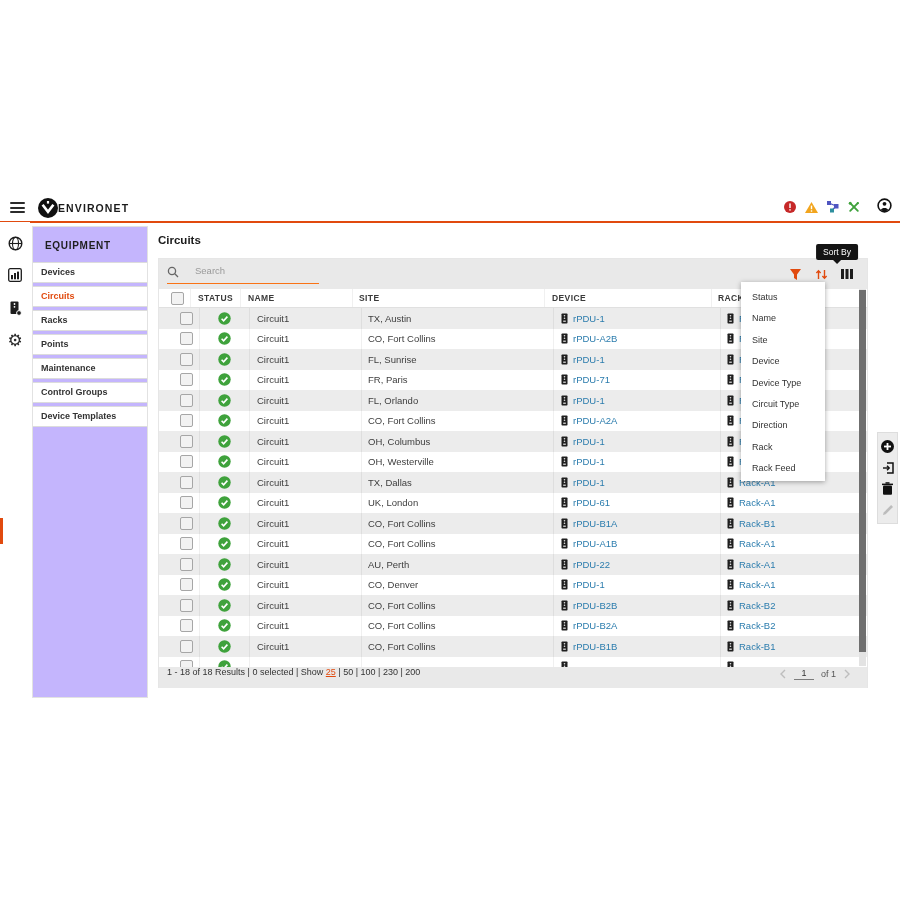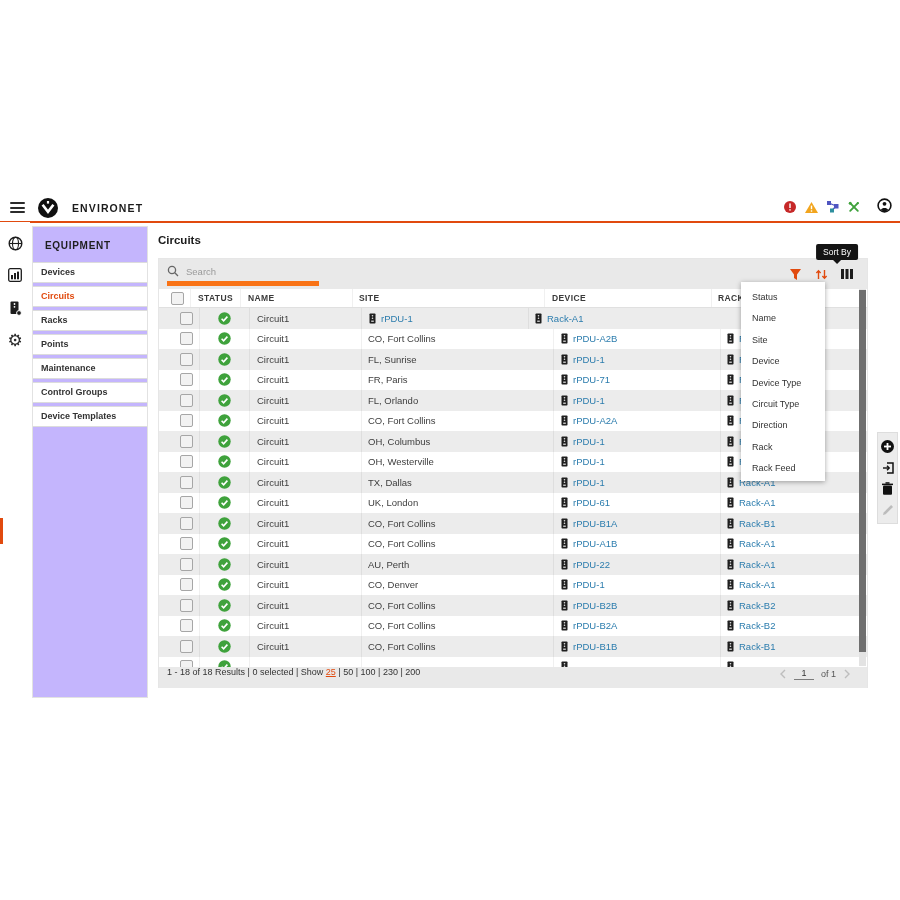--- a/index.html
+++ b/index.html
@@ -4,42 +4,42 @@
 <style>
   html,body{margin:0;padding:0;background:#fff;}
   body{width:900px;height:900px;position:relative;font-family:"Liberation Sans",sans-serif;color:#333;}
   .app{position:absolute;inset:0;}
 
   
   .hdr{position:absolute;left:0;top:194px;width:900px;height:27px;background:#fff;border-bottom:2px solid #e14a0e;display:flex;align-items:center;}
   .burger{width:15px;height:11px;margin-left:10px;display:flex;flex-direction:column;justify-content:space-between;cursor:pointer;}
   .burger span{height:2px;background:#2b2b2b;border-radius:1px;}
   .logo{margin-left:13px;display:flex;align-items:center;}
-  .app-title{margin-left:14px;font-size:10.5px;font-weight:bold;letter-spacing:1.1px;color:#1b1b1b;}
+  .app-title{font-size:10.5px;font-weight:bold;letter-spacing:1.1px;color:#1b1b1b;}
   .hdr-icons{margin-left:auto;margin-right:8px;display:flex;align-items:center;gap:9px;}
   .hdr-icons .usr{margin-left:8px;}
 
   
   .rail{position:absolute;left:0;top:222px;width:30px;height:478px;background:#fff;}
   .rail-ic{position:absolute;left:0;width:30px;display:flex;justify-content:center;cursor:pointer;}
   .rail-active{position:absolute;left:0;top:296px;width:3px;height:26px;background:#e14a0e;}
   .gear-glyph{font-size:17px;line-height:17px;color:#2a2a2a;}
 
   
   .panel{position:absolute;left:32px;top:226px;width:116px;height:472px;background:#c4b5fd;border:1px solid #e2e2e2;box-sizing:border-box;}
   .panel-title{font-size:10px;font-weight:bold;letter-spacing:.7px;color:#1f1f1f;padding:13px 0 11px 12px;}
   .side-item{height:19px;line-height:19px;background:#fff;border-top:1px solid #dcdcdc;border-bottom:1px solid #dcdcdc;margin-bottom:3px;padding-left:8px;font-size:9px;font-weight:bold;color:#333;cursor:pointer;}
   .side-item.active{color:#e14a0e;}
 
   
   .page-title{position:absolute;left:158px;top:234px;font-size:11.5px;font-weight:bold;color:#1b1b1b;}
   .card{position:absolute;left:158px;top:258px;width:710px;height:430px;background:#fff;border:1px solid #e6e6e6;box-sizing:border-box;display:flex;flex-direction:column;}
 
   .toolbar{height:30px;background:#e9e9e9;display:flex;align-items:center;position:relative;flex:none;}
-  .search{display:flex;align-items:center;gap:5px;margin-left:8px;width:152px;height:19px;border-bottom:5px solid #f97316;}
+  .search{display:flex;align-items:flex-start;gap:14px;margin-left:8px;width:152px;height:19px;border-bottom:1px solid #f97316;}
   .search input{border:none;background:transparent;outline:none;font-size:9.5px;width:128px;color:#333;font-family:"Liberation Sans",sans-serif;}
   .search input::placeholder{color:#9a9a9a;}
   .tb-icons{margin-left:auto;display:flex;align-items:center;gap:13px;margin-right:14px;}
   .tb-icons > span{cursor:pointer;display:flex;}
 
   .tooltip{position:absolute;top:-15px;left:678px;transform:translateX(-50%);background:#141414;color:#fff;font-size:8.5px;padding:3px 7px;border-radius:2px;white-space:nowrap;z-index:30;}
   .tooltip:after{content:"";position:absolute;left:50%;bottom:-4px;transform:translateX(-50%);border:4px solid transparent;border-top-color:#141414;border-bottom:0;}
 
   .thead{height:19px;display:flex;align-items:center;background:#fff;font-size:8.5px;font-weight:bold;color:#3a3a3a;letter-spacing:.4px;flex:none;border-bottom:1px solid #e0e0e0;box-sizing:border-box;}
   .cell{box-sizing:border-box;height:100%;display:flex;align-items:center;border-right:1px solid rgba(0,0,0,.06);overflow:hidden;white-space:nowrap;}
@@ -249,20 +249,21 @@
           </span>
           <span class="cell c-status">
             <span style="display:flex">
               <svg width="13" height="13" viewBox="0 0 13 13">
                 <circle cx="6.5" cy="6.5" r="6.2" fill="#3fa23c"></circle>
                 <path d="M3.6 6.8 L5.6 8.8 L9.4 4.6" stroke="#fff" stroke-width="1.6" fill="none"></path>
               </svg>
             </span>
           </span>
           <span class="cell c-name">Circuit1</span>
+          <span class="cell c-site">TX, Austin</span>
           <span class="cell c-device">
             <span class="pdu">
               <svg width="7" height="11" viewBox="0 0 7 11">
                 <rect x="0.5" y="0.5" width="6" height="10" rx="0.8" fill="#1f1f1f"></rect>
                 <circle cx="3.5" cy="2.8" r="0.8" fill="#e8e8e8"></circle>
                 <circle cx="3.5" cy="5.2" r="0.8" fill="#e8e8e8"></circle>
                 <rect x="2.2" y="7.6" width="2.6" height="1.2" fill="#e8e8e8"></rect>
               </svg>
             </span>
             <a class="dlink">rPDU-1</a>

